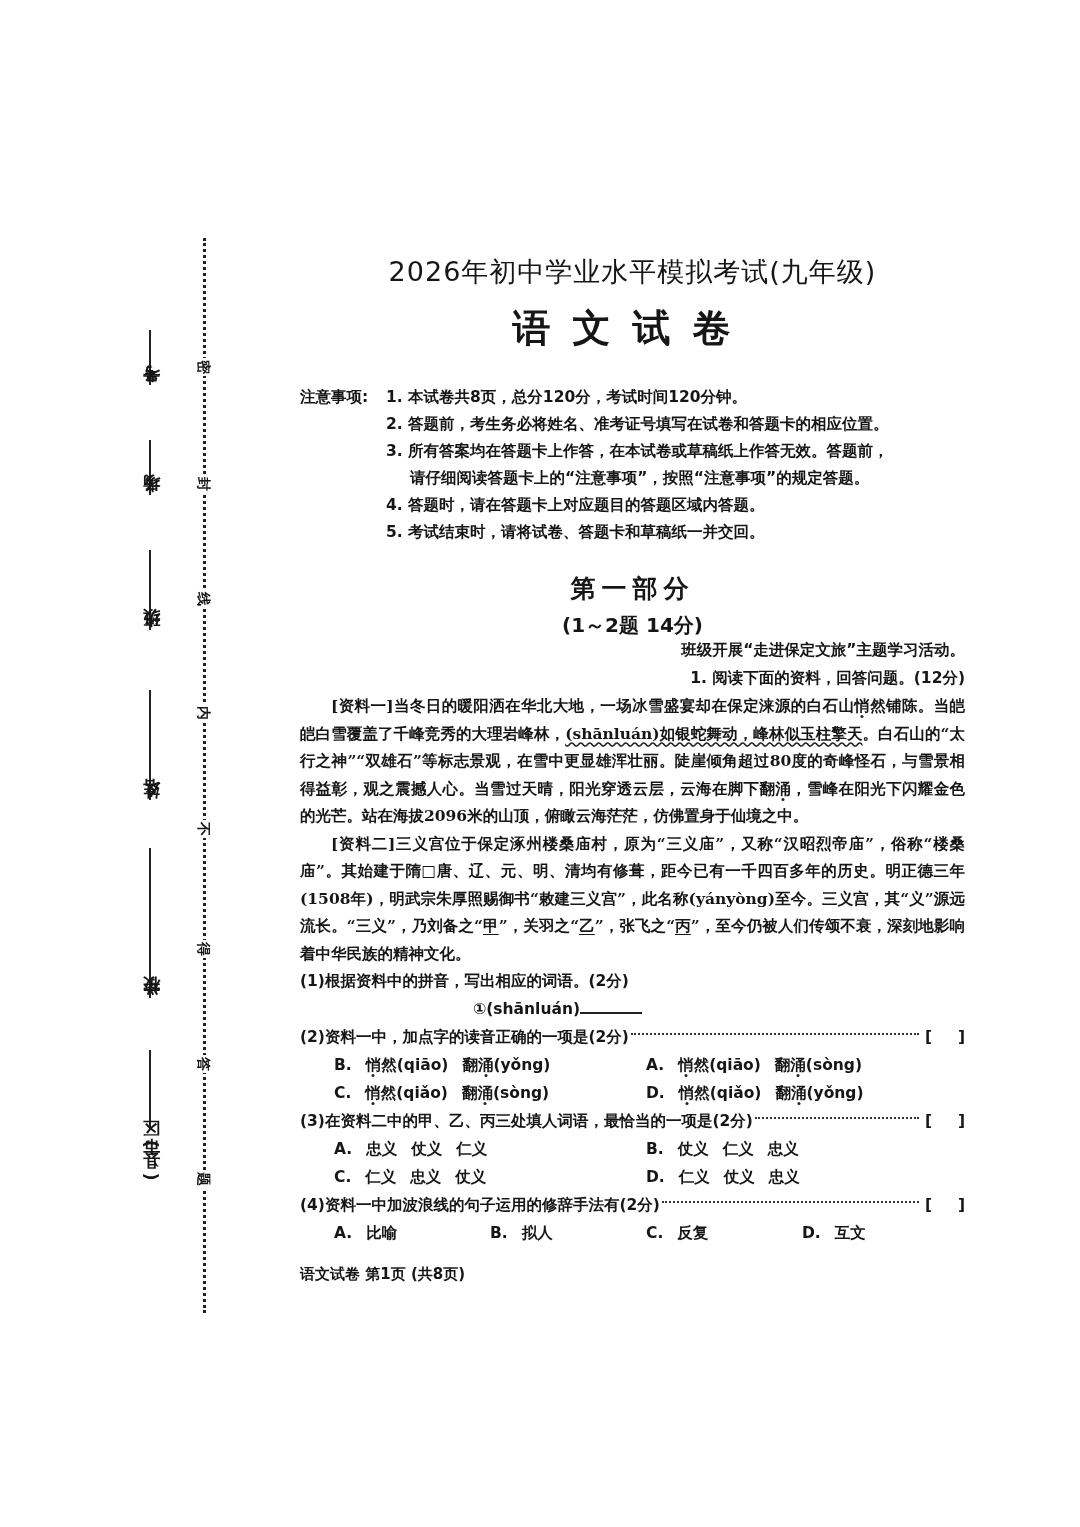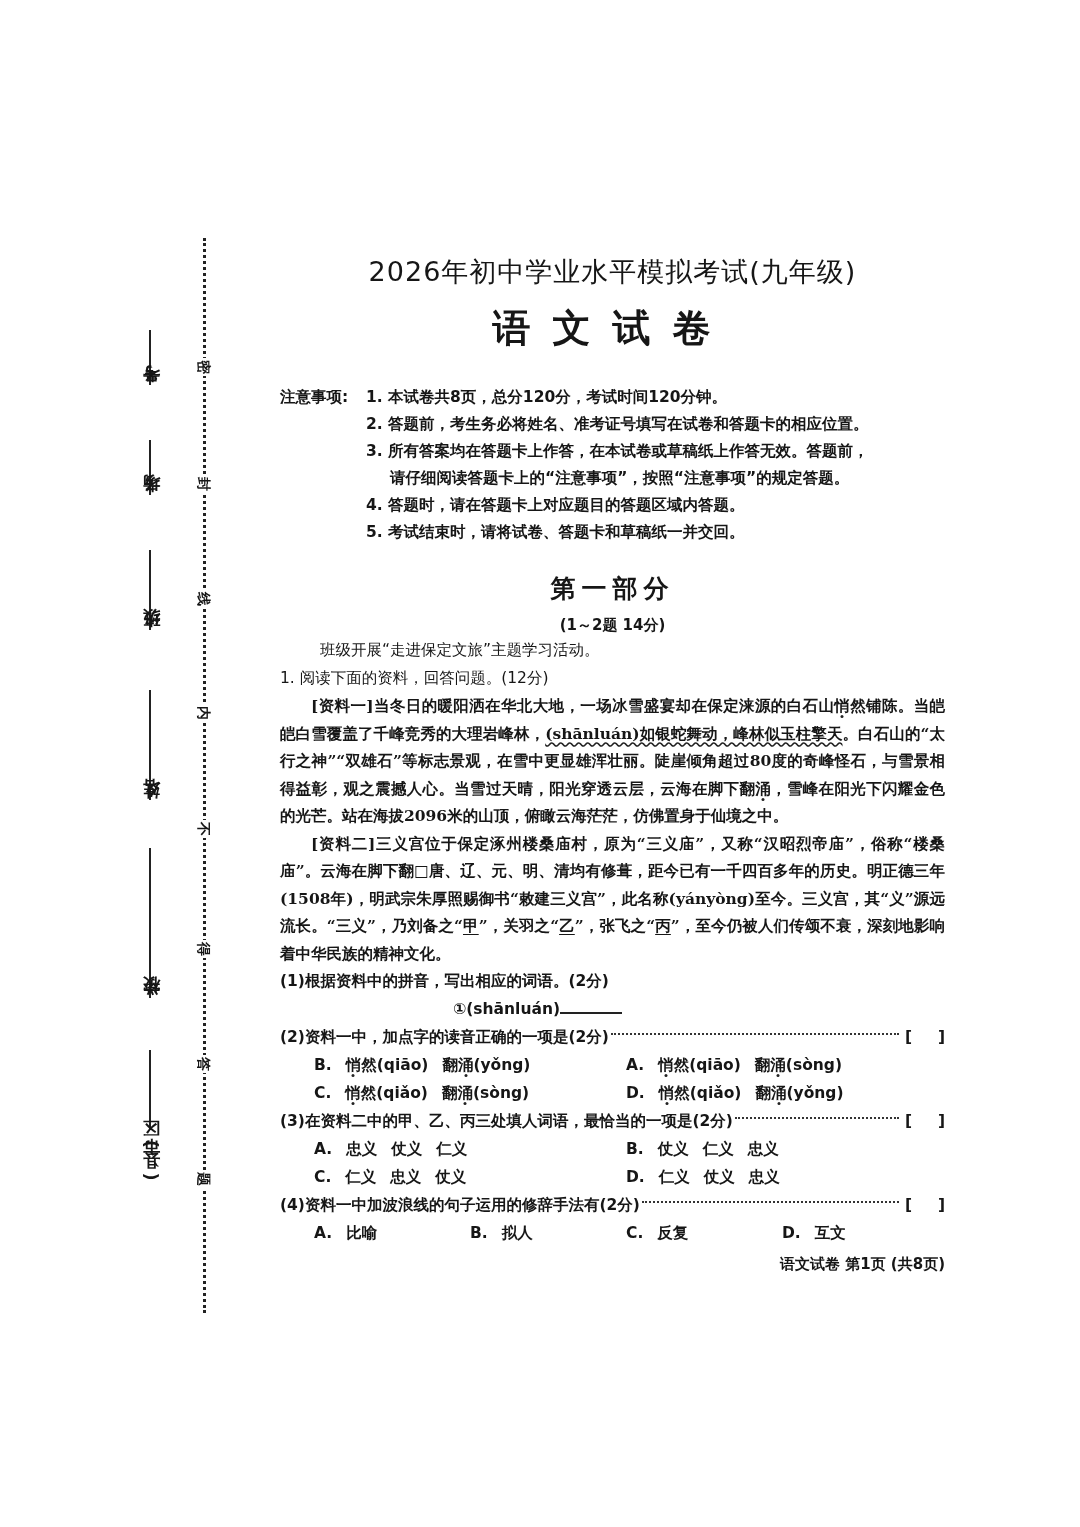--- a/index.html
+++ b/index.html
@@ -23,48 +23,48 @@
     position: absolute; left: 130px; width: 40px;
     display: flex; flex-direction: column; align-items: center;
   }
   .field-line { width: 0; border-left: 2px solid #222; }
   .field-label {
     writing-mode: vertical-rl; transform: rotate(180deg);
     font-family: "DejaVu Sans", sans-serif; font-weight: bold; font-size: 17px;
     letter-spacing: 2px; margin-top: 8px;
   }
 
-  .content { position: absolute; left: 280px; top: 250px; width: 665px; }
+  .content { position: absolute; left: 300px; top: 250px; width: 665px; }
   .title1 { text-align: center; font-size: 27px; line-height: 44px; font-family: "DejaVu Sans", sans-serif; letter-spacing: 1px; }
   .title2 { text-align: center; font-size: 38px; font-weight: bold; letter-spacing: 22px; line-height: 64px; margin-top: 2px; font-family: "DejaVu Sans", sans-serif; }
   .notice { font-family: "DejaVu Sans", sans-serif; font-weight: bold; font-size: 15.5px; line-height: 27px; margin-top: 24px; }
   .notice-row { display: flex; }
   .notice-head { width: 86px; flex: none; }
   .notice-item { padding-left: 0; }
   .notice-item.indent { padding-left: 86px; }
   .notice-item.cont { padding-left: 110px; }
   .part-title { text-align: center; font-family: "DejaVu Sans", sans-serif; font-weight: bold; font-size: 25px; letter-spacing: 6px; margin-top: 25px; line-height: 36px; }
-  .part-sub { text-align: center; font-family: "DejaVu Sans", sans-serif; font-weight: bold; font-size: 15px; margin-top: 6px; line-height: 24px; }
-  .p { font-size: 15.5px; line-height: 27.5px; font-weight: normal; }
+  .part-sub { text-align: center; font-family: "DejaVu Sans", sans-serif; font-weight: bold; font-size: 20px; margin-top: 6px; line-height: 24px; }
+  .p { font-size: 15.5px; line-height: 27.5px; font-weight: bold; text-align: right; }
   .intro { padding-left: 40px; font-family: "DejaVu Sans", sans-serif; }
   .q-title { font-family: "DejaVu Sans", sans-serif; }
   .passage { text-indent: 2em; text-align: justify; font-family: "DejaVu Serif", serif; font-weight: bold; }
   .wavy { text-decoration: underline wavy #222; text-underline-offset: 3px; }
   .blank-ul { text-decoration: underline; text-underline-offset: 3px; }
   .dot { position: relative; }
   .dot::after { content: ""; position: absolute; left: 50%; bottom: -3px; width: 3px; height: 3px; background: #222; border-radius: 50%; transform: translateX(-50%); }
   .sub { font-family: "DejaVu Sans", sans-serif; font-weight: bold; font-size: 15.5px; line-height: 28px; display: flex; align-items: center; }
   .sub .leader { flex: 1; border-bottom: 2px dotted #333; margin: 0 6px 6px 2px; height: 0; }
   .sub .bracket { width: 40px; display: flex; justify-content: space-between; }
   .opts { display: grid; grid-template-columns: 312px 312px; padding-left: 34px; font-family: "DejaVu Sans", sans-serif; font-weight: bold; font-size: 15.5px; line-height: 28px; }
   .opts4 { display: grid; grid-template-columns: 156px 156px 156px 156px; padding-left: 34px; font-family: "DejaVu Sans", sans-serif; font-weight: bold; font-size: 15.5px; line-height: 28px; }
   .opt span + span { margin-left: 14px; }
   .blank { display: inline-block; width: 62px; border-bottom: 2px solid #222; height: 14px; vertical-align: baseline; }
   .fill-row { display: grid; grid-template-columns: 312px 312px; padding-left: 30px; font-family: "DejaVu Sans", sans-serif; font-weight: bold; font-size: 15.5px; line-height: 28px; text-align: right; }
-  .footer { text-align: right; font-family: "DejaVu Sans", sans-serif; font-weight: bold; font-size: 15px; margin-top: 4px; line-height: 26px; }
+  .footer { text-align: left; font-family: "DejaVu Sans", sans-serif; font-weight: bold; font-size: 15px; margin-top: 14px; line-height: 26px; }
 </style>
 </head>
 <body>
 
 <div class="dotline"></div>
 <div id="seal-chars">
     <div class="seal-char" style="top: 358px;"><span class="seal-rot">密</span></div>
     <div class="seal-char" style="top: 475px;"><span class="seal-rot">封</span></div>
     <div class="seal-char" style="top: 590px;"><span class="seal-rot">线</span></div>
     <div class="seal-char" style="top: 704px;"><span class="seal-rot">内</span></div>
@@ -116,21 +116,21 @@
     <div class="notice-item indent">5. 考试结束时，请将试卷、答题卡和草稿纸一并交回。</div>
   </div>
 
   <div class="part-title">第一部分</div>
   <div class="part-sub">(1～2题 14分)</div>
   <div class="p intro">班级开展“走进保定文旅”主题学习活动。</div>
   <div class="p q-title">1. 阅读下面的资料，回答问题。(12分)</div>
 
   <div class="p passage"><span>[资料一]当冬日的暖阳洒在华北大地，一场冰雪盛宴却在保定涞源的白石山</span><span class="dot">悄</span><span>然铺陈。当皑皑白雪覆盖了千峰竞秀的大理岩峰林，</span><span class="wavy">(shānluán)如银蛇舞动，峰林似玉柱擎天</span><span>。白石山的“太行之神”“双雄石”等标志景观，在雪中更显雄浑壮丽。陡崖倾角超过80度的奇峰怪石，与雪景相得益彰，观之震撼人心。当雪过天晴，阳光穿透云层，云海在脚下翻</span><span class="dot">涌</span><span>，雪峰在阳光下闪耀金色的光芒。站在海拔2096米的山顶，俯瞰云海茫茫，仿佛置身于仙境之中。</span></div>
 
-  <div class="p passage"><span>[资料二]三义宫位于保定涿州楼桑庙村，原为“三义庙”，又称“汉昭烈帝庙”，俗称“楼桑庙”。云海在脚下翻□唐、辽、元、明、清均有修葺，距今已有一千四百多年的历史。明正德三年(1508年)，明武宗朱厚照赐御书“敕建三义宫”，此名称(yányòng)至今。三义宫，其“义”源远流长。“三义”，乃刘备之“</span><span class="blank-ul">甲</span><span>”，关羽之“</span><span class="blank-ul">乙</span><span>”，张飞之“</span><span class="blank-ul">丙</span><span>”，至今仍被人们传颂不衰，深刻地影响着中华民族的精神文化。</span></div>
+  <div class="p passage"><span>[资料二]三义宫位于保定涿州楼桑庙村，原为“三义庙”，又称“汉昭烈帝庙”，俗称“楼桑庙”。其始建于隋□唐、辽、元、明、清均有修葺，距今已有一千四百多年的历史。明正德三年(1508年)，明武宗朱厚照赐御书“敕建三义宫”，此名称(yányòng)至今。三义宫，其“义”源远流长。“三义”，乃刘备之“</span><span class="blank-ul">甲</span><span>”，关羽之“</span><span class="blank-ul">乙</span><span>”，张飞之“</span><span class="blank-ul">丙</span><span>”，至今仍被人们传颂不衰，深刻地影响着中华民族的精神文化。</span></div>
 
   <div class="sub">
       <span>(1)根据资料中的拼音，写出相应的词语。(2分)</span>
     </div>
   <div class="fill-row">
     <div><span>①(shānluán)</span><span class="blank"></span></div>
   </div>
 
   <div class="sub">
     <span>(2)资料一中，加点字的读音正确的一项是(2分)</span>

